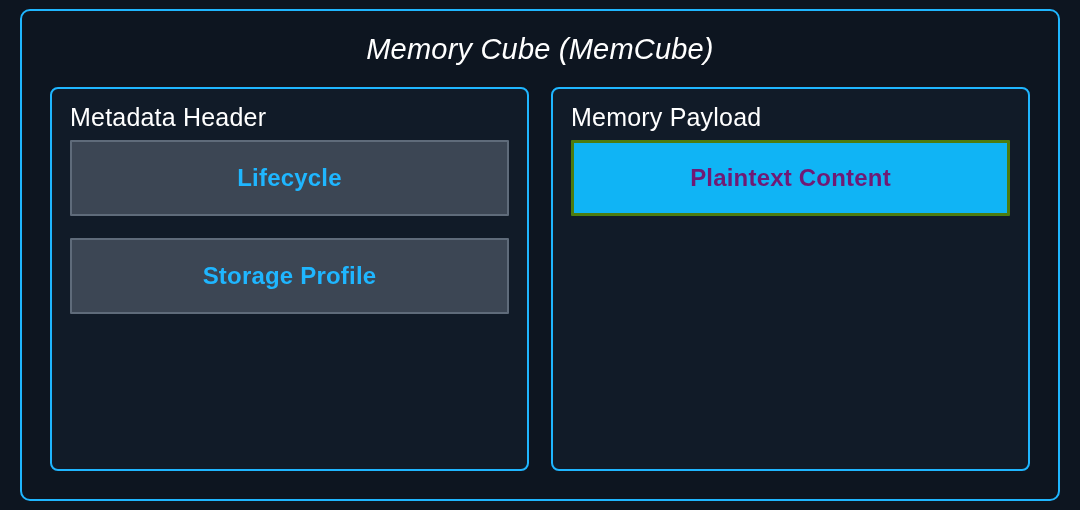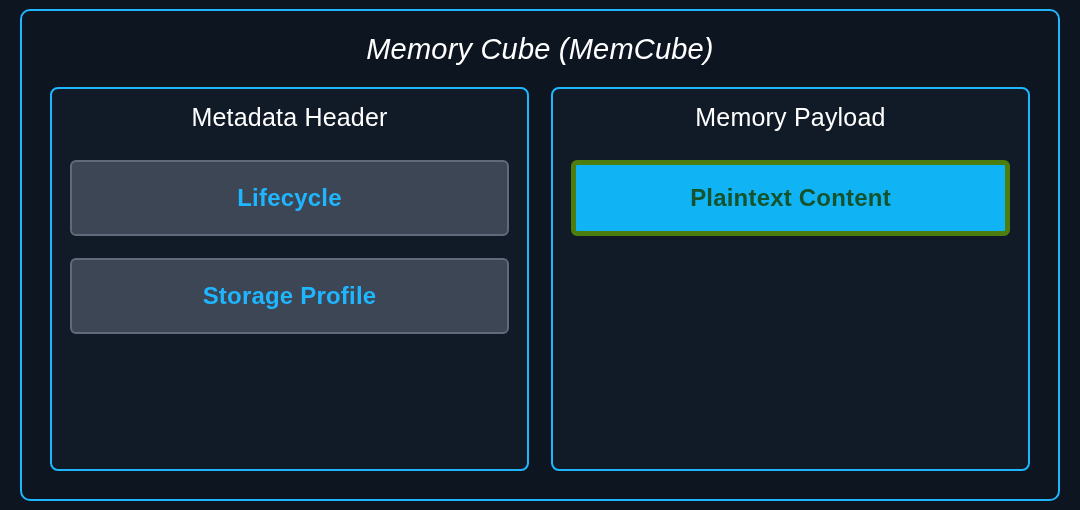--- a/index.html
+++ b/index.html
@@ -55,52 +55,51 @@
     flex: 1 1 0;
     box-sizing: border-box;
     border: 2px solid #1fb6ff;
     border-radius: 8px;
     background: #111b28;
     padding: 14px 18px 18px 18px;
     display: flex;
     flex-direction: column;
   }
   .panel-title {
-    text-align: center;
     color: #ffffff;
     font-size: 25px;
-    margin-bottom: 28px;
+    margin-bottom: 8px;
     letter-spacing: 0.2px;
   }
   .items {
     display: flex;
     flex-direction: column;
     gap: 22px;
     flex: 1 1 auto;
   }
   .item {
     box-sizing: border-box;
     height: 76px;
-    border-radius: 6px;
+    border-radius: 1px;
     display: flex;
     align-items: center;
     justify-content: center;
     font-size: 24px;
     font-weight: bold;
     letter-spacing: 0.2px;
   }
   .item.meta {
     background: #3c4654;
     border: 2px solid #5f6b7a;
     color: #1fb6ff;
   }
   .item.payload {
     background: #10b4f5;
-    border: 5px solid #4d7c0f;
-    color: #14532d;
+    border: 3px solid #4d7c0f;
+    color: #701a75;
   }
 </style>
 </head>
 <body>
 
 <div class="canvas">
   <div class="outer-box">
     <div class="outer-title">Memory Cube (MemCube)</div>
     <div class="panels">
 

